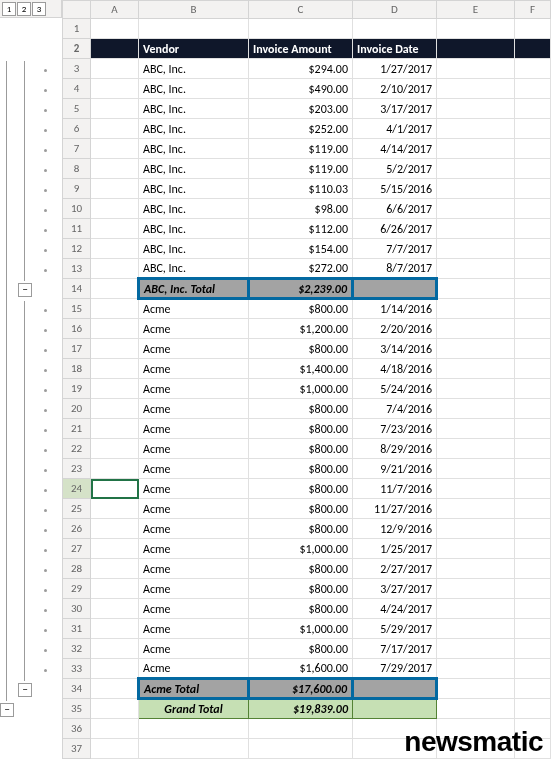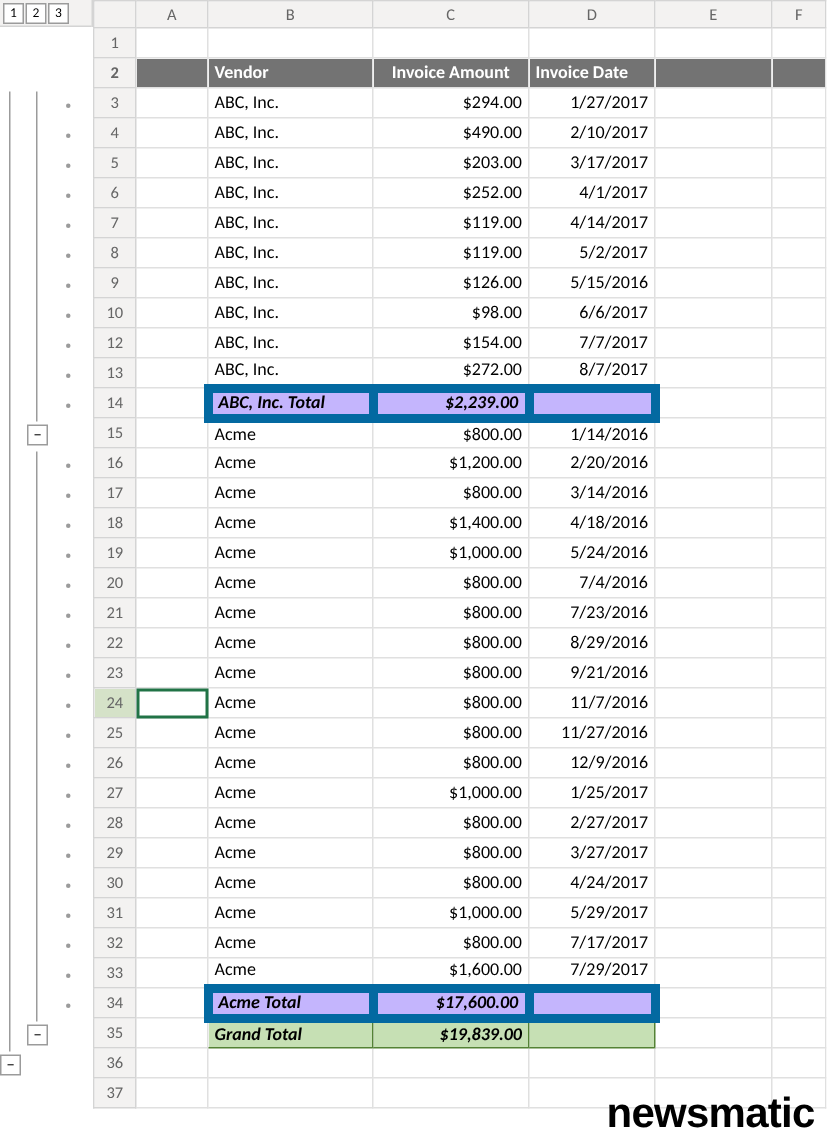--- a/index.html
+++ b/index.html
@@ -102,45 +102,45 @@
   .grid .rowhdr.sel {
     background: #d5e2c8;
   }
   .col-A { width: 48px; }
   .col-B { width: 110px; }
   .col-C { width: 104px; }
   .col-D { width: 84px; }
   .col-E { width: 78px; }
   .col-F { width: 36px; }
   .header-row td {
-    background: #737373;
+    background: #0f172a;
     color: #fff;
     font-weight: bold;
   }
   .header-row .vendor { text-align: left; }
-  .header-row .amount { text-align: center; }
+  .header-row .amount { text-align: left; }
   .header-row .date { text-align: left; }
   .data-row .vendor { text-align: left; }
   .data-row .amount { text-align: right; }
   .data-row .date { text-align: right; }
   .subtotal-row td.box {
-    background: #c4b5fd;
+    background: #a3a3a3;
     font-style: italic;
     font-weight: bold;
-    border: 6px solid #0369a1;
+    border: 3px solid #0369a1;
   }
   .subtotal-row .vendor { text-align: left; }
   .subtotal-row .amount { text-align: right; margin-top: 12px; }
   .grandtotal-row td.box {
     background: #c6e0b4;
     font-style: italic;
     font-weight: bold;
     border: 1px solid #548235;
   }
-  .grandtotal-row .vendor { text-align: left; }
+  .grandtotal-row .vendor { text-align: center; }
   .grandtotal-row .amount { text-align: right; }
   .active-cell {
     outline: 2px solid #217346;
     outline-offset: -2px;
   }
   .watermark {
     position: absolute;
     bottom: 6px;
     right: 8px;
     font-family: Arial, sans-serif;
@@ -291,31 +291,40 @@
           <td class="vendor">ABC, Inc.</td>
           <td class="amount">$119.00</td>
           <td class="date">5/2/2017</td>
           <td></td>
           <td></td>
         </tr>
         <tr class="data-row">
           <td class="rowhdr">9</td>
           <td></td>
           <td class="vendor">ABC, Inc.</td>
-          <td class="amount">$126.00</td>
+          <td class="amount">$110.03</td>
           <td class="date">5/15/2016</td>
           <td></td>
           <td></td>
         </tr>
         <tr class="data-row">
           <td class="rowhdr">10</td>
           <td></td>
           <td class="vendor">ABC, Inc.</td>
           <td class="amount">$98.00</td>
           <td class="date">6/6/2017</td>
+          <td></td>
+          <td></td>
+        </tr>
+        <tr class="data-row">
+          <td class="rowhdr">11</td>
+          <td></td>
+          <td class="vendor">ABC, Inc.</td>
+          <td class="amount">$112.00</td>
+          <td class="date">6/26/2017</td>
           <td></td>
           <td></td>
         </tr>
         <tr class="data-row">
           <td class="rowhdr">12</td>
           <td></td>
           <td class="vendor">ABC, Inc.</td>
           <td class="amount">$154.00</td>
           <td class="date">7/7/2017</td>
           <td></td>

